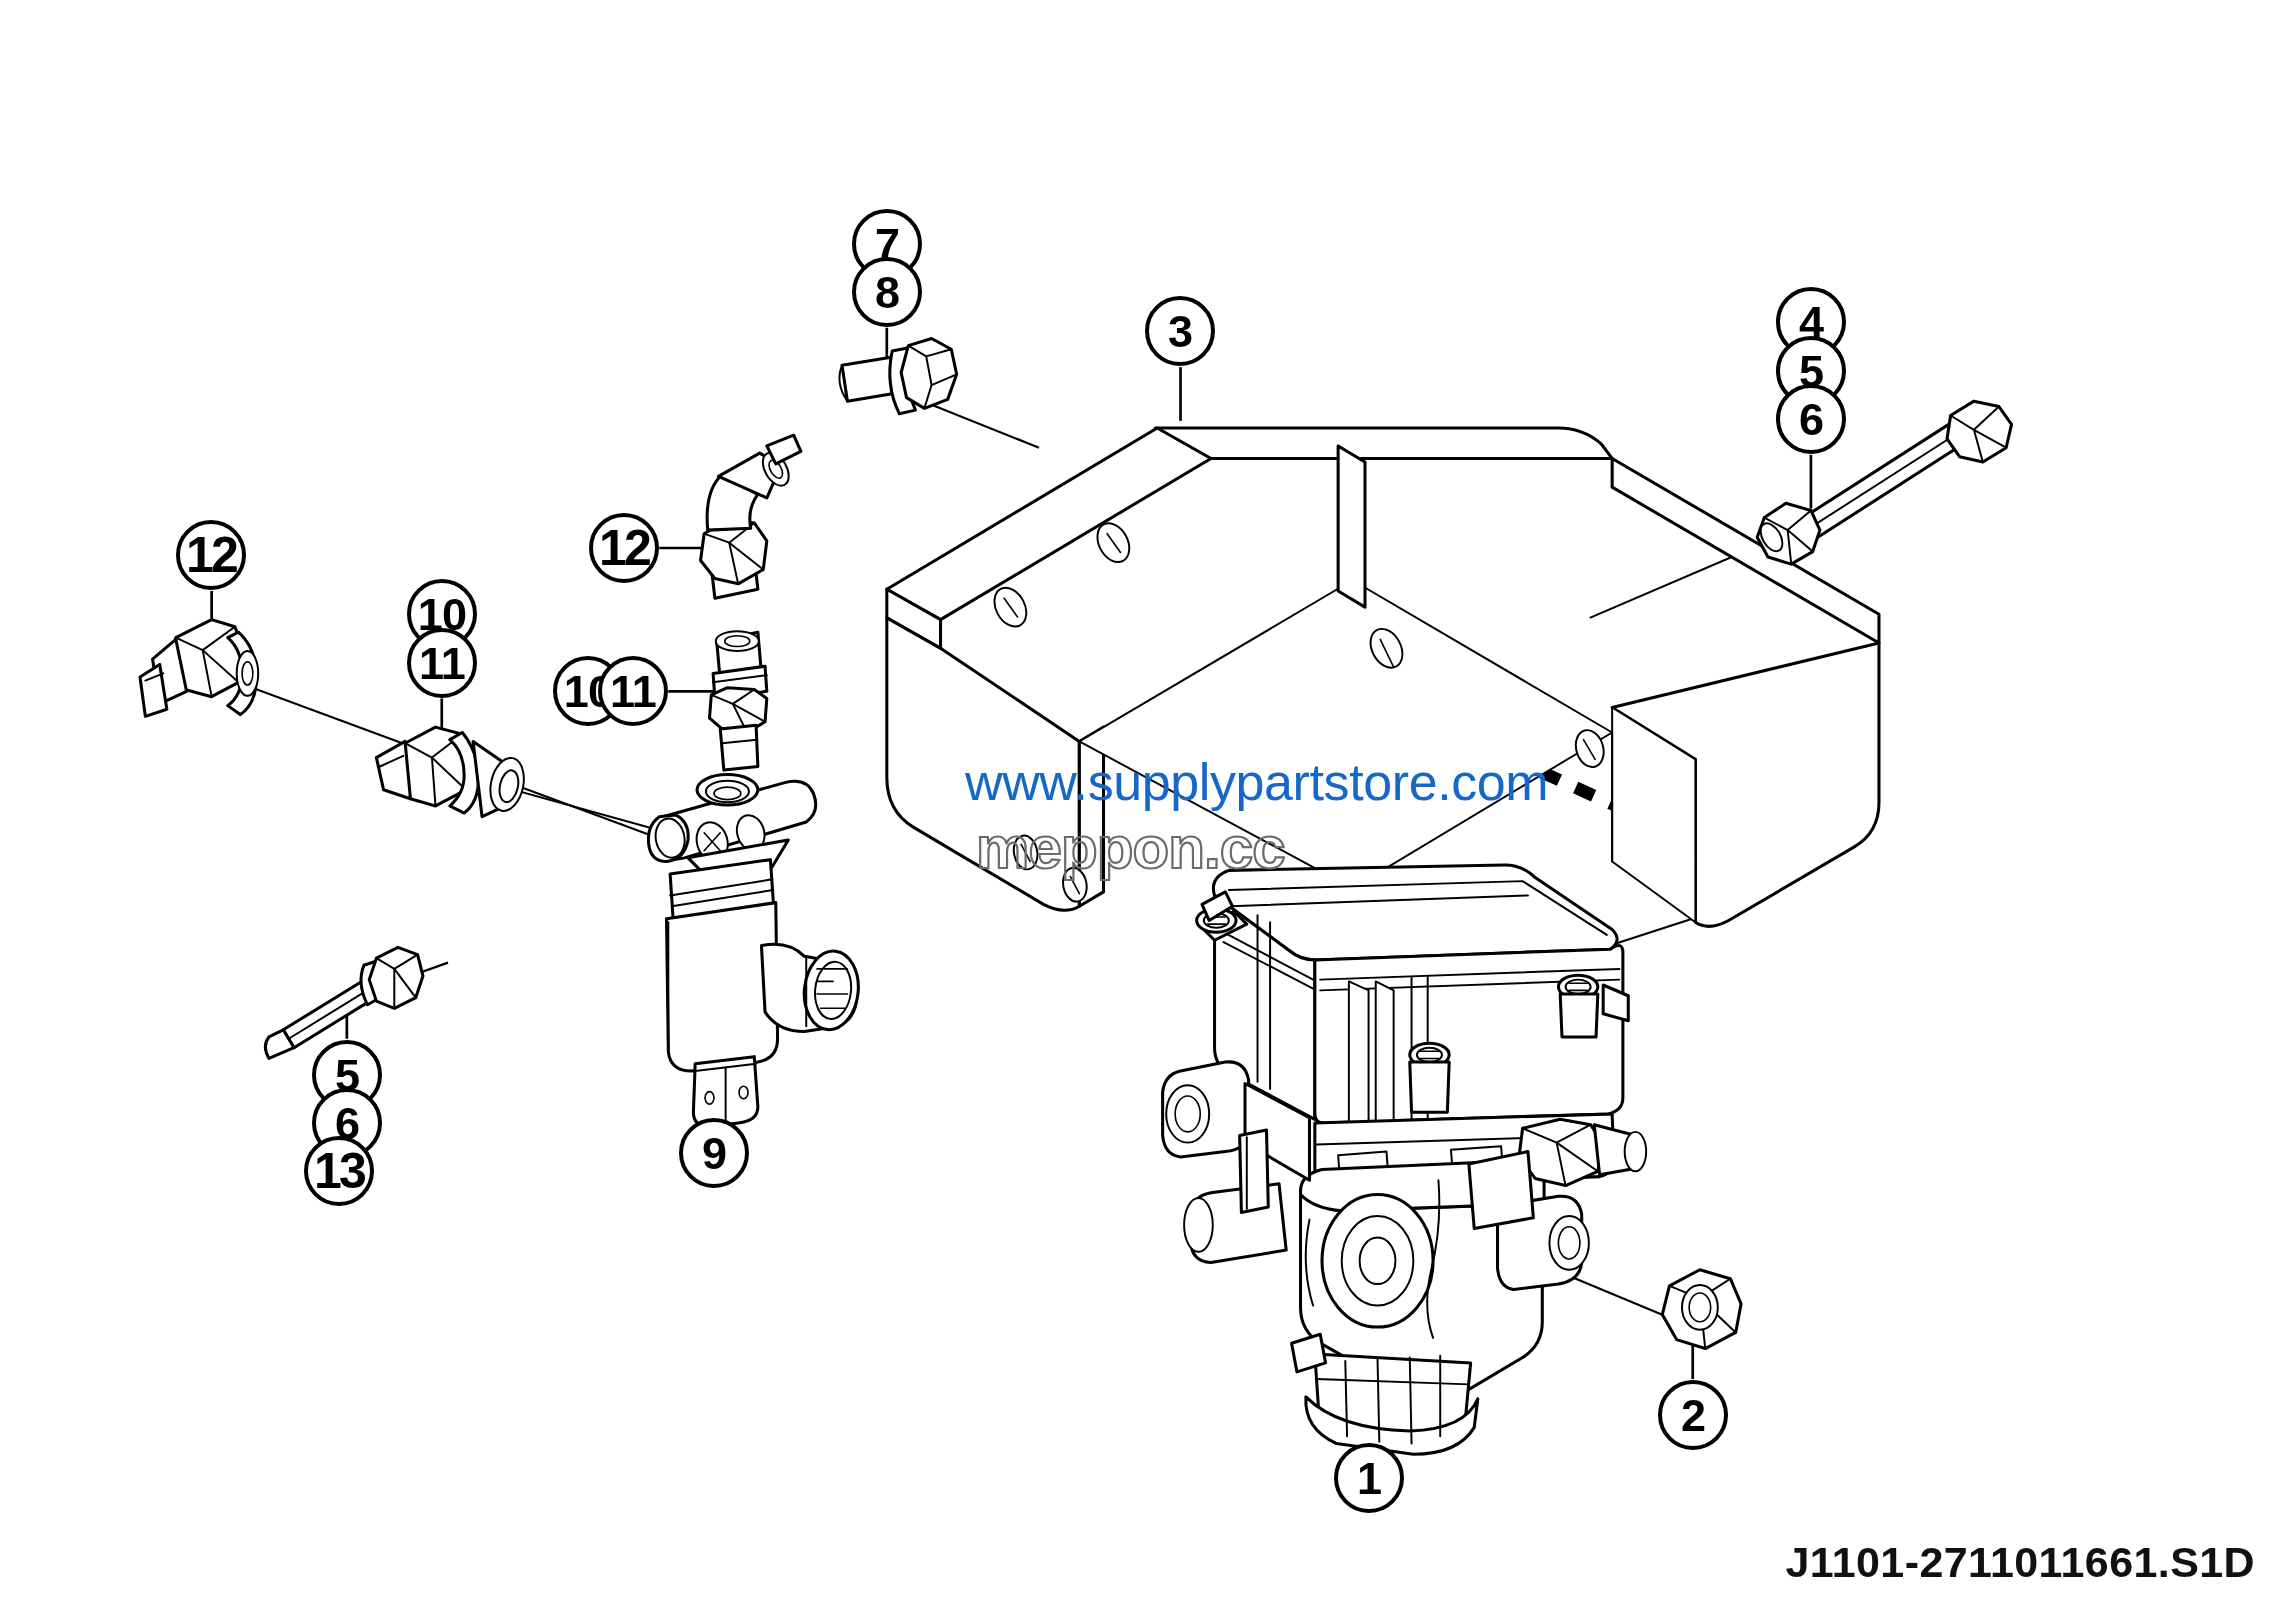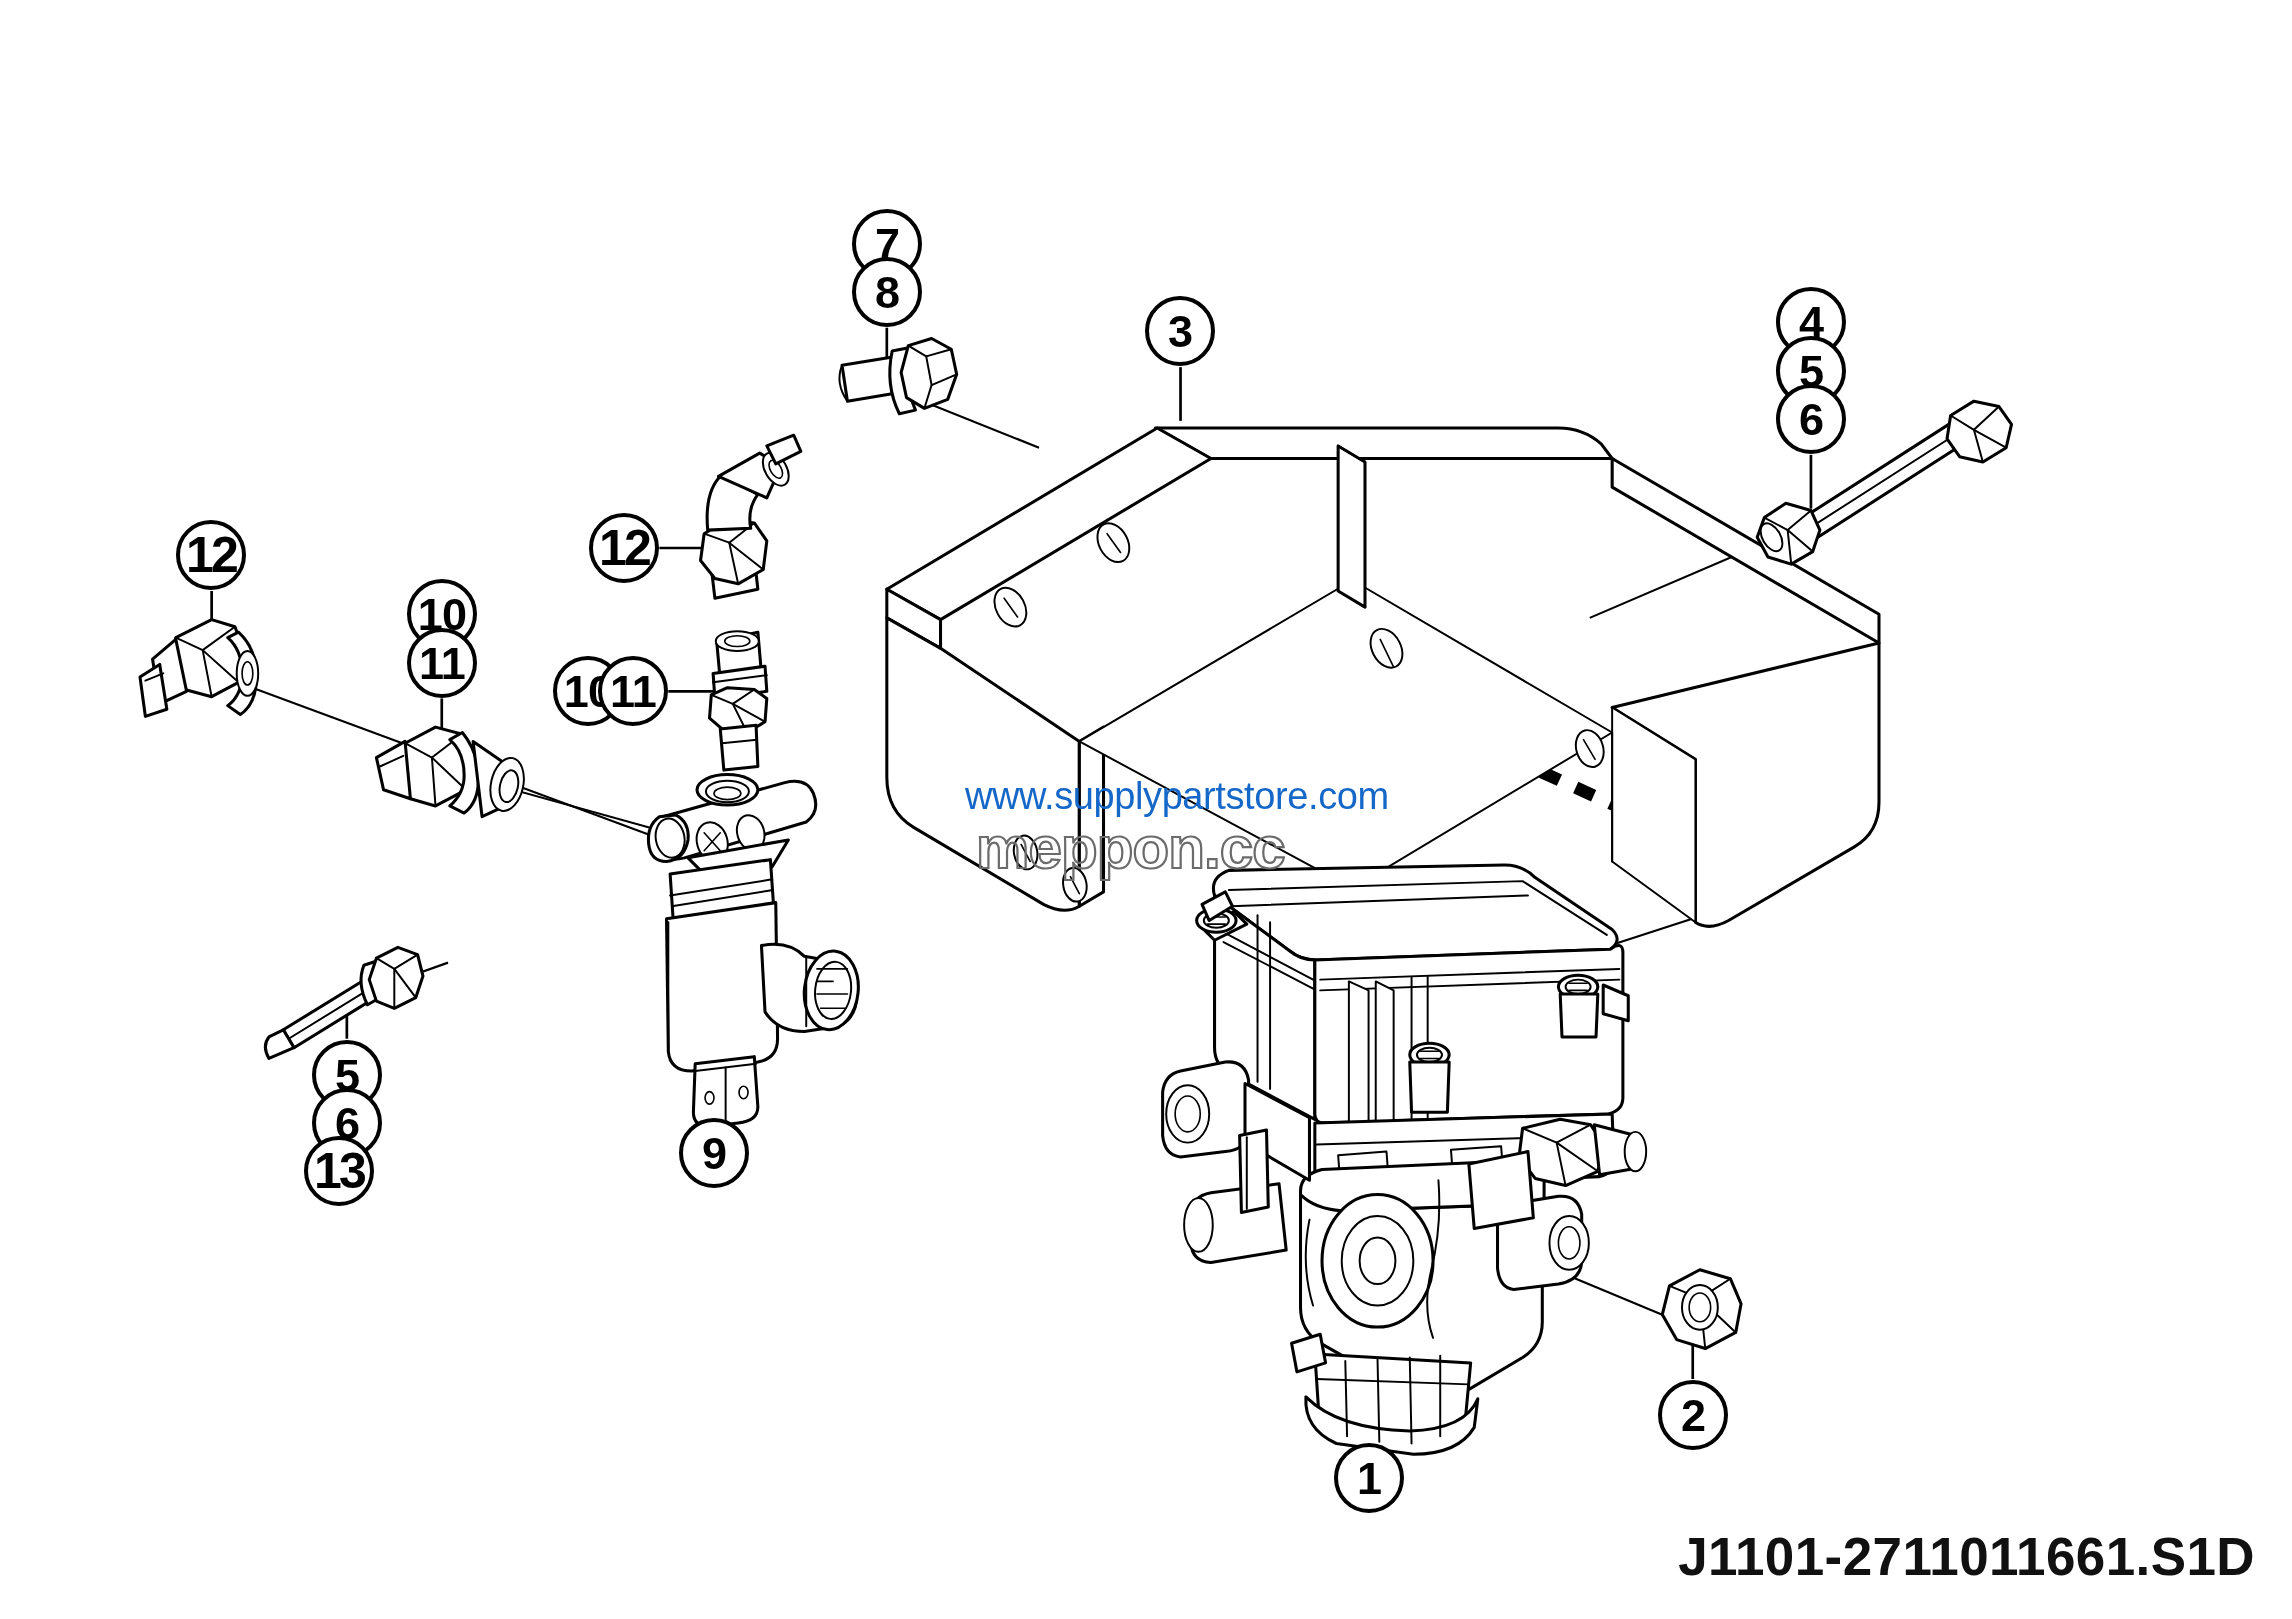--- a/index.html
+++ b/index.html
@@ -49,33 +49,33 @@
     font-size: 50px;
     letter-spacing: -2.7px;
   }
   
   #partnum {
     position: absolute;
     right: 38px;
     bottom: 32px;
     font-family: "Liberation Sans", sans-serif;
     font-weight: bold;
-    font-size: 53px;
+    font-size: 43px;
     color: #111;
     letter-spacing: 0.4px;
     z-index: 60;
     white-space: nowrap;
   }
   
   #wm-blue {
     position: absolute;
     left: 965px;
-    top: 775px;
+    top: 752px;
     font-family: "Liberation Sans", sans-serif;
-    font-size: 38px;
+    font-size: 52px;
     font-weight: 400;
     color: #1567c8;
     white-space: nowrap;
     z-index: 55;
     letter-spacing: -0.4px;
   }
   #wm-outline {
     position: absolute;
     left: 976px;
     top: 813px;

